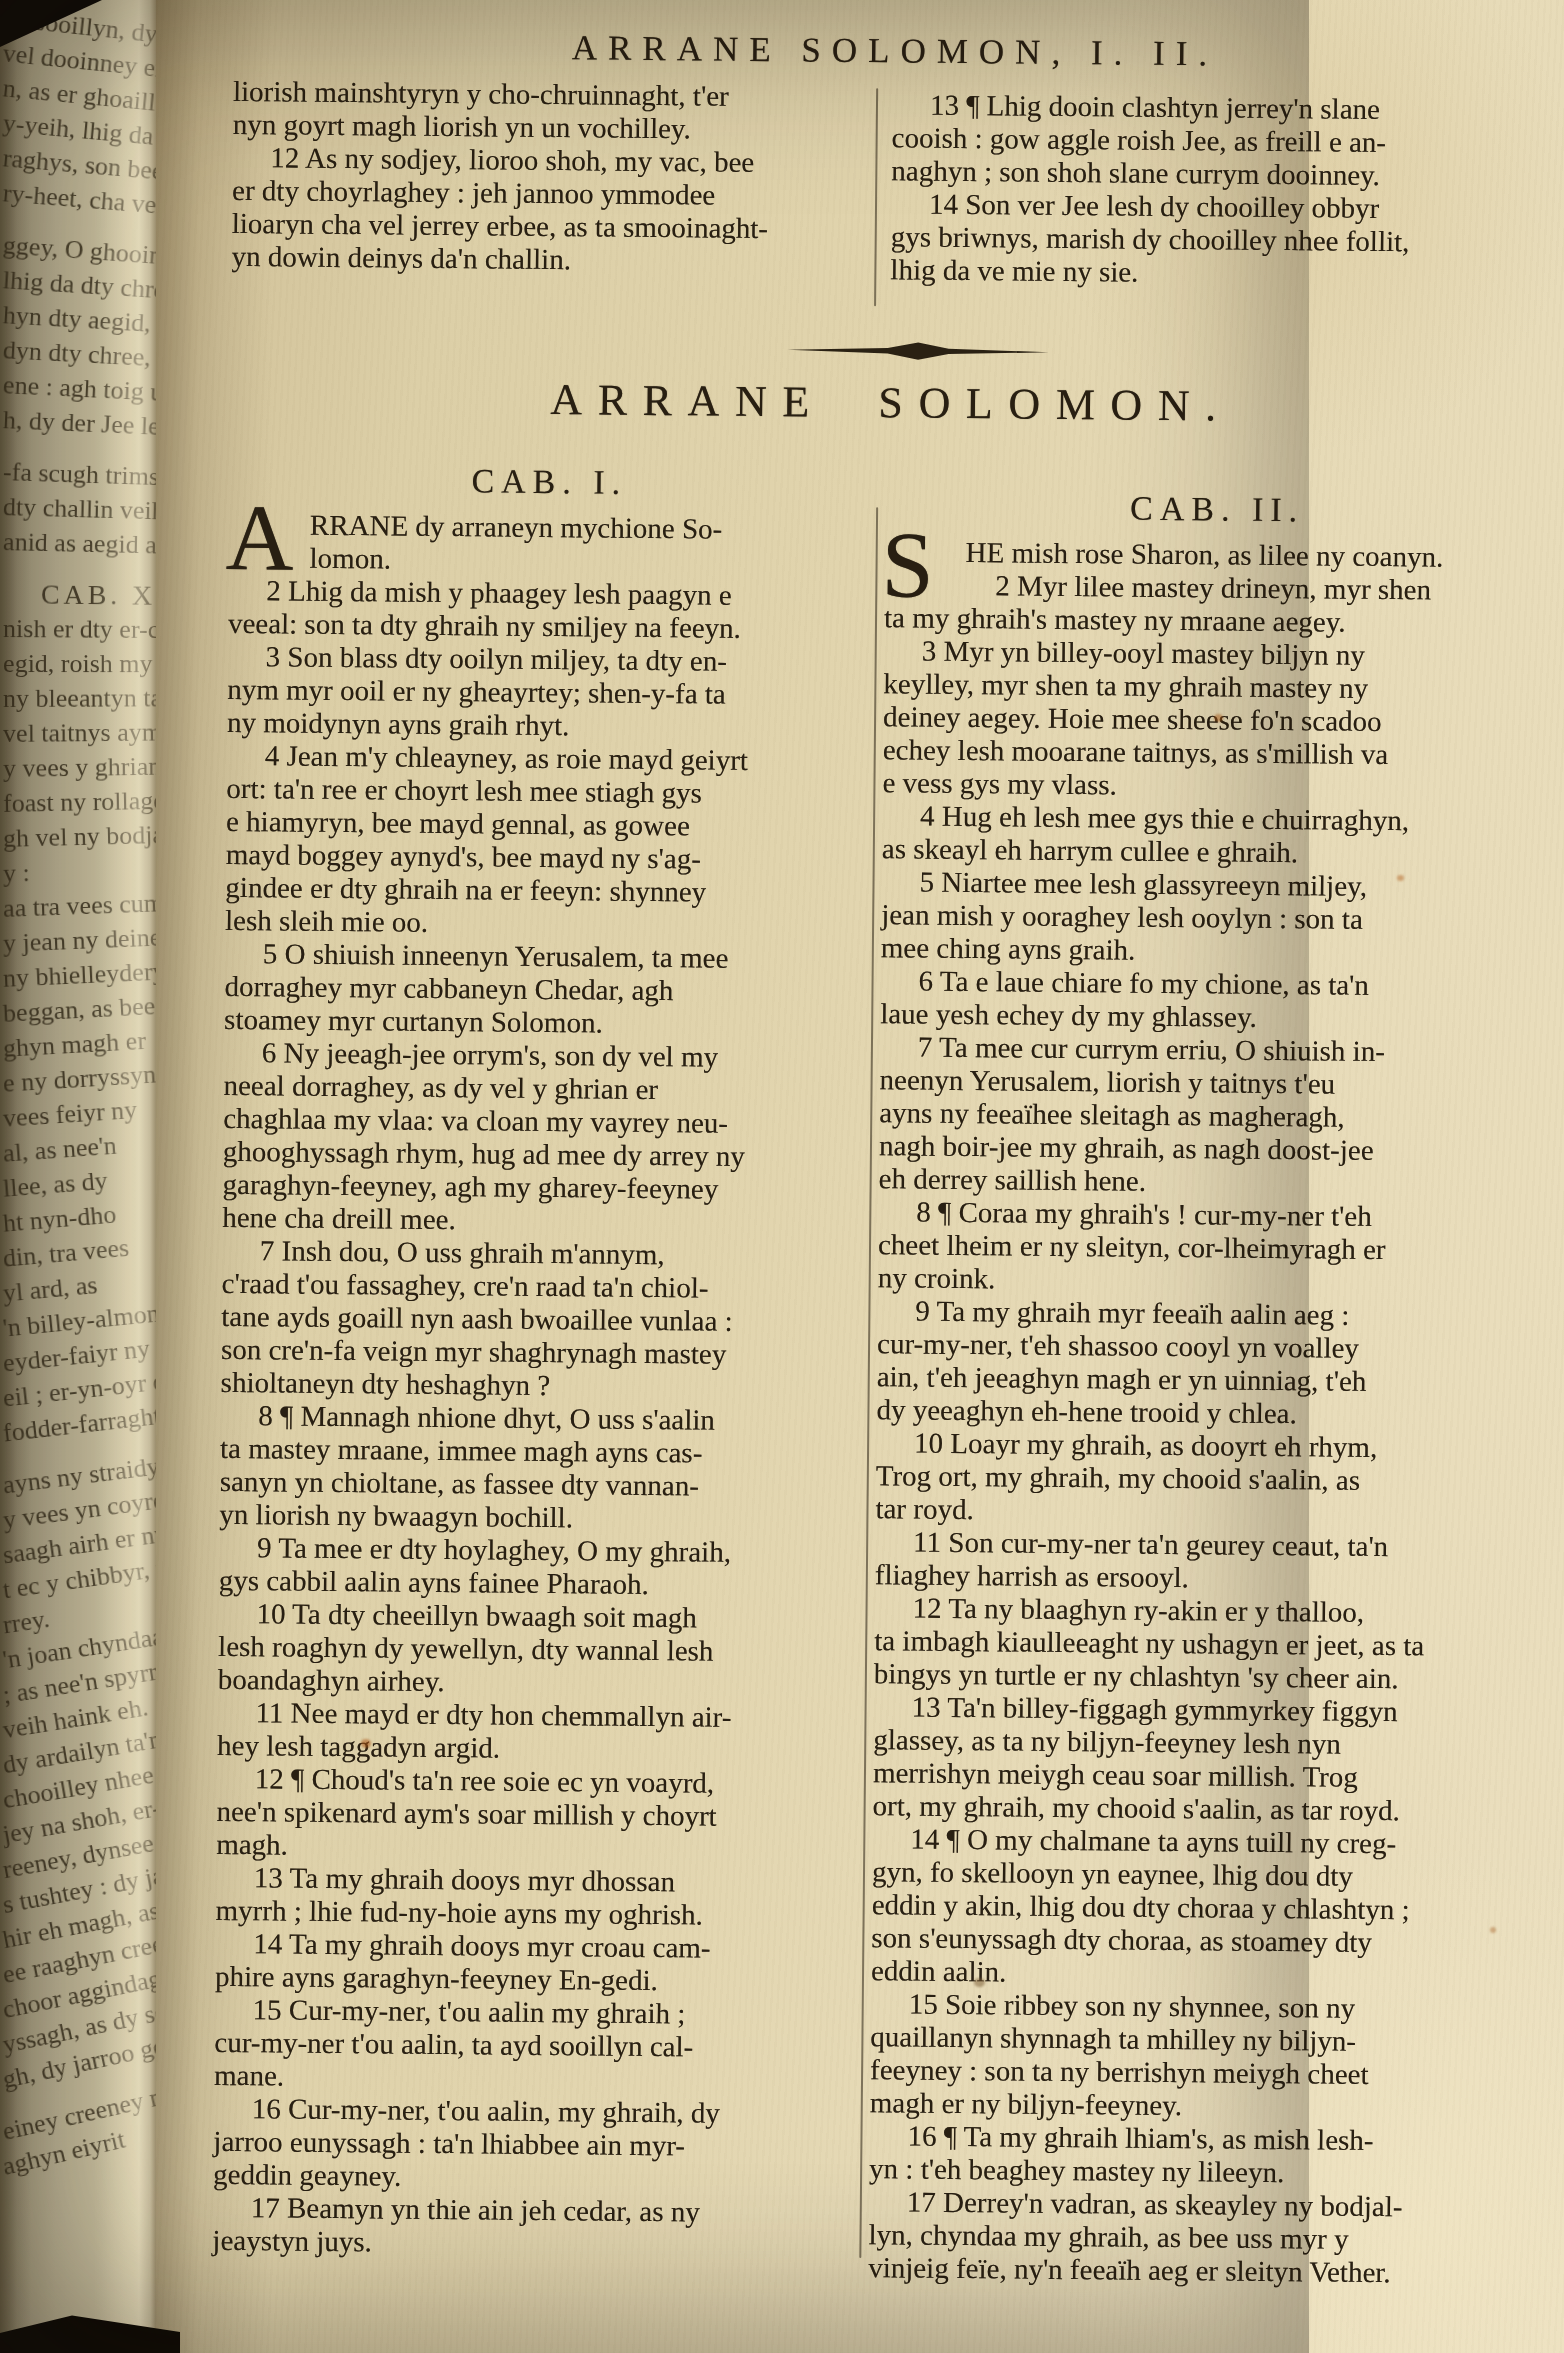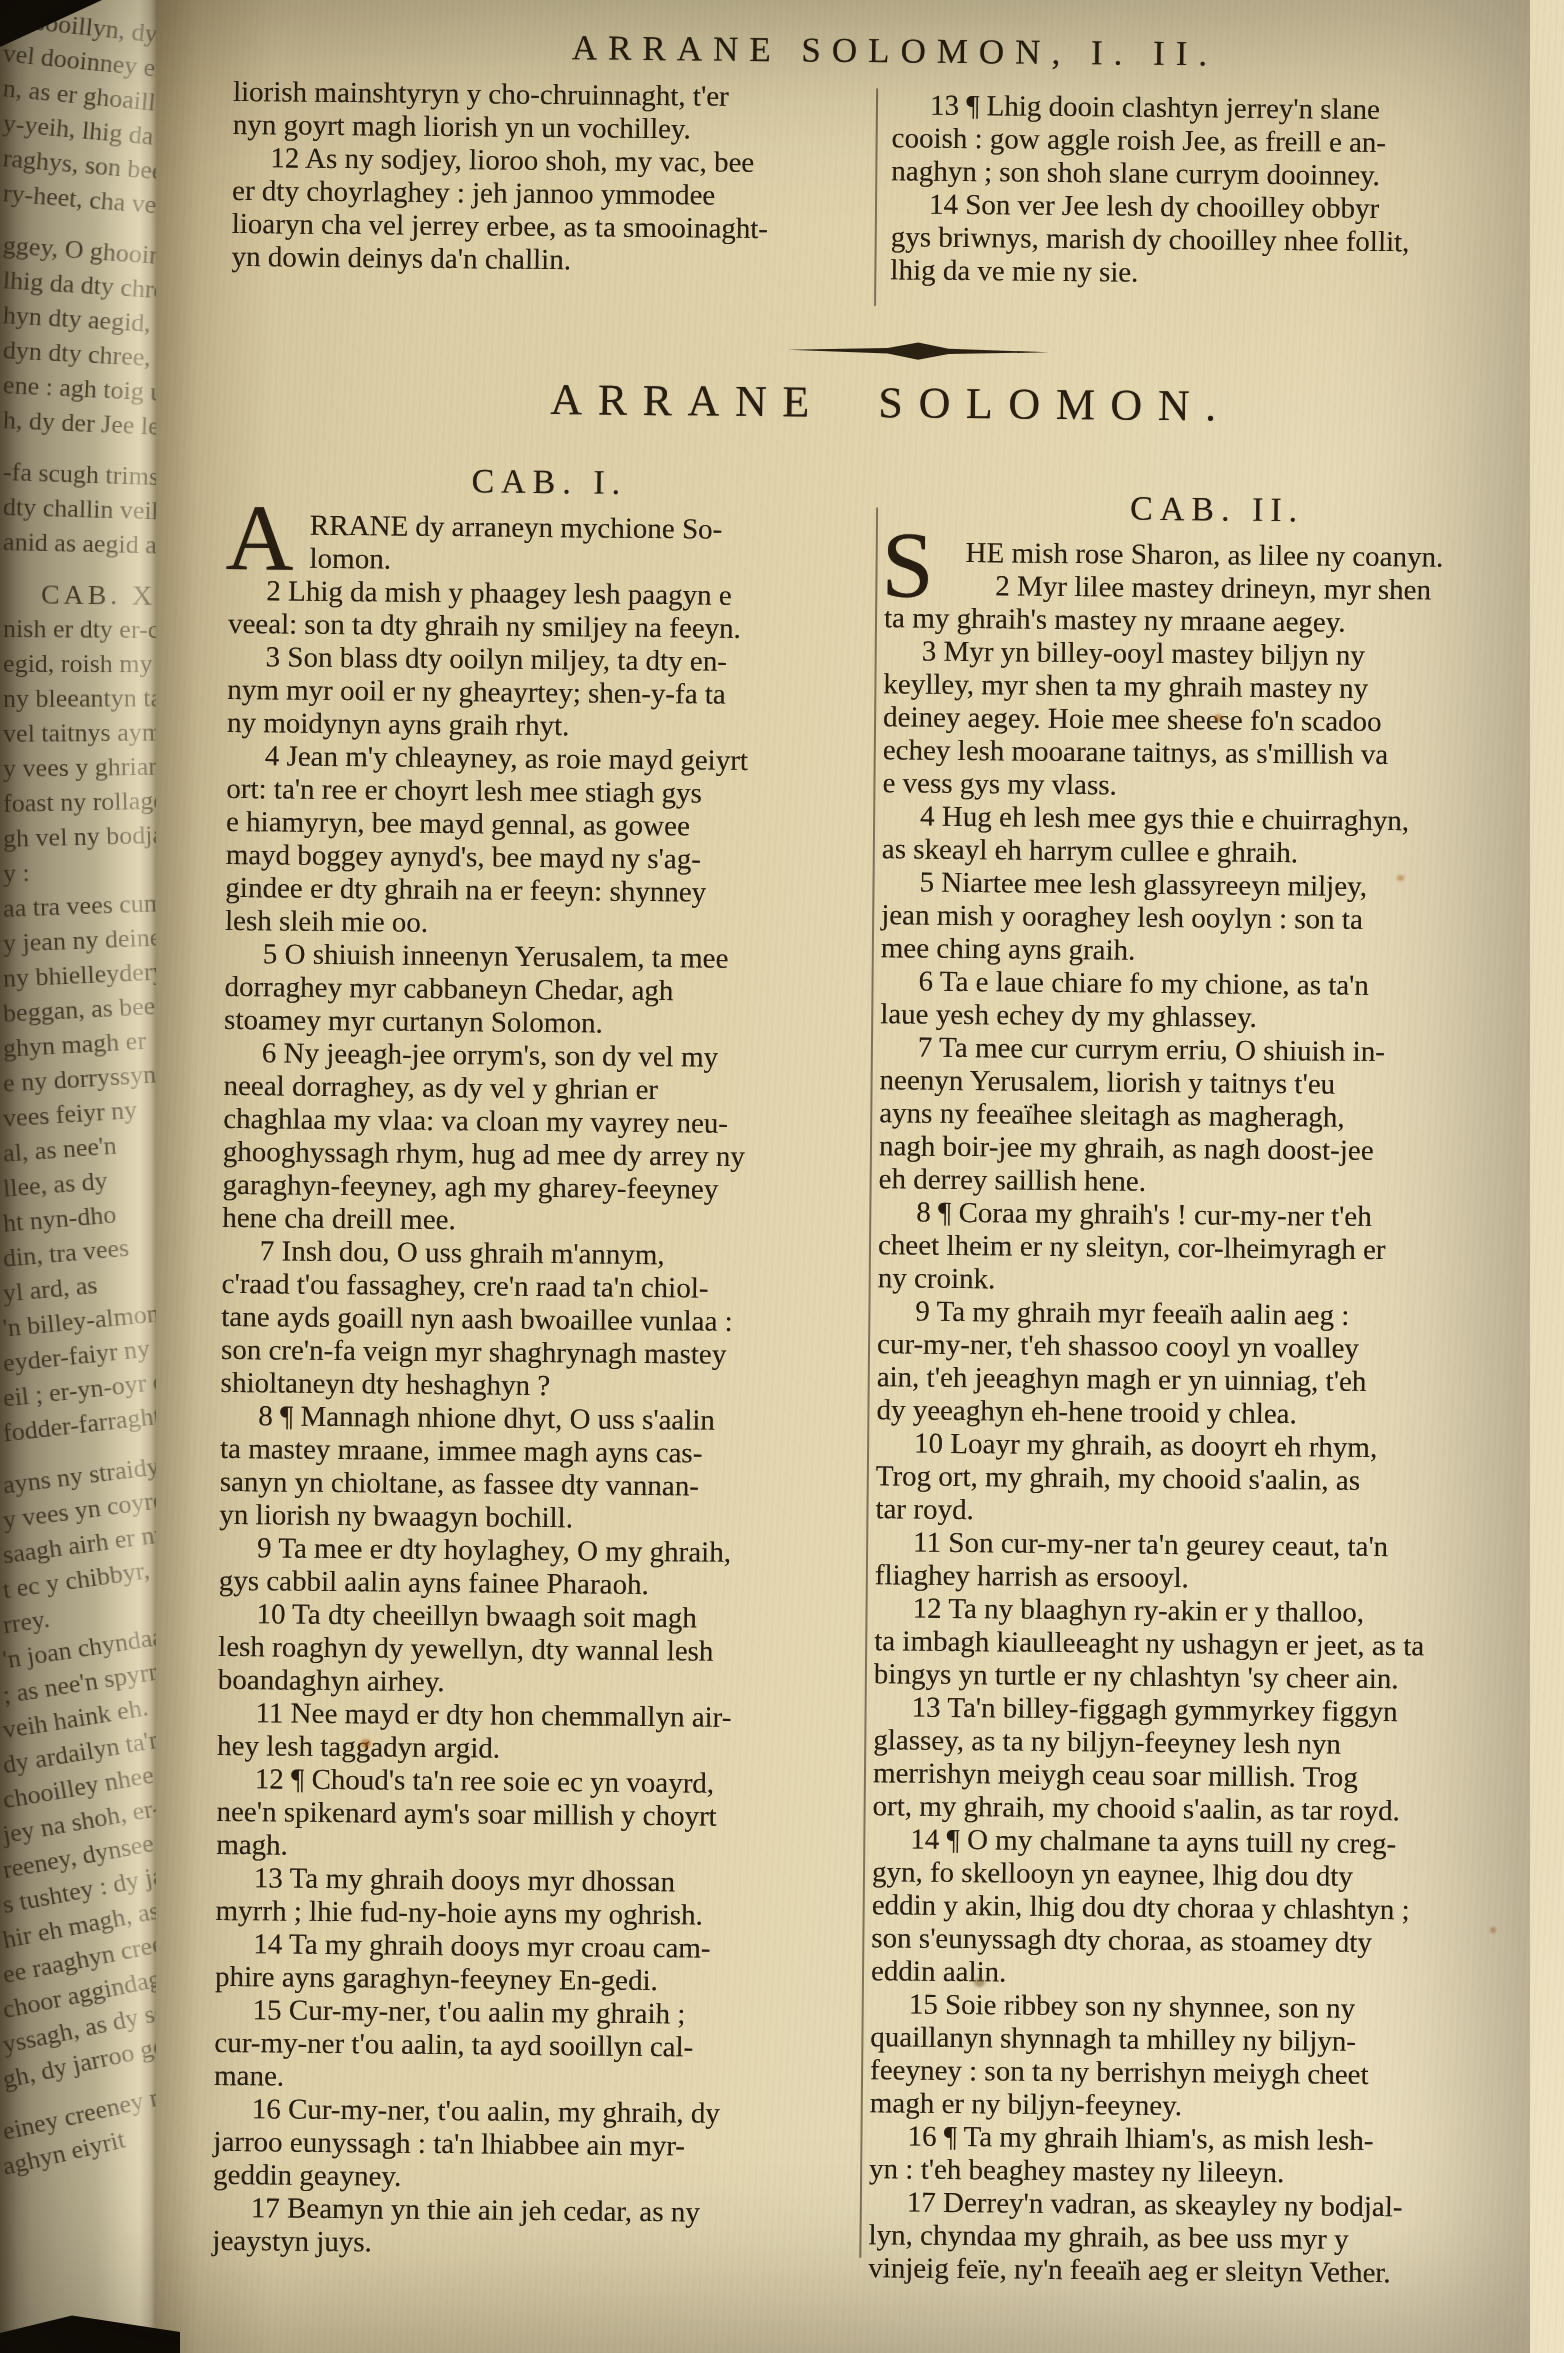--- a/index.html
+++ b/index.html
@@ -1,21 +1,21 @@
 <!DOCTYPE html>
 <html style="font-size:12.5px"><head>
 <meta charset="utf-8">
 <style>
   html,body{margin:0;padding:0;}
   body{
     width:1565px;height:2354px;overflow:hidden;
     background:#15100a;
     font-family:"Liberation Serif","DejaVu Serif",serif;
   }
-  .photo{position:relative;width:1530px;height:2354px;background:#15100a;}
+  .photo{position:relative;width:1309px;height:2354px;background:#15100a;}
   .photo::after{
     content:"";position:absolute;inset:0;pointer-events:none;
     box-shadow:inset 0 0 172px 23.5px rgba(25,18,8,.38);
   }
 
   
   .verso{
     position:absolute;left:0;top:0;width:161px;height:2354px;overflow:hidden;
     background:linear-gradient(90deg,#7e7458 0,#a89f82 17px,#bcb395 55px,
                #c8bf9f 102px,#ddd3ad 135px,#f0e7c6 150px,#a6956f 160px,#6d5f42 161px);

